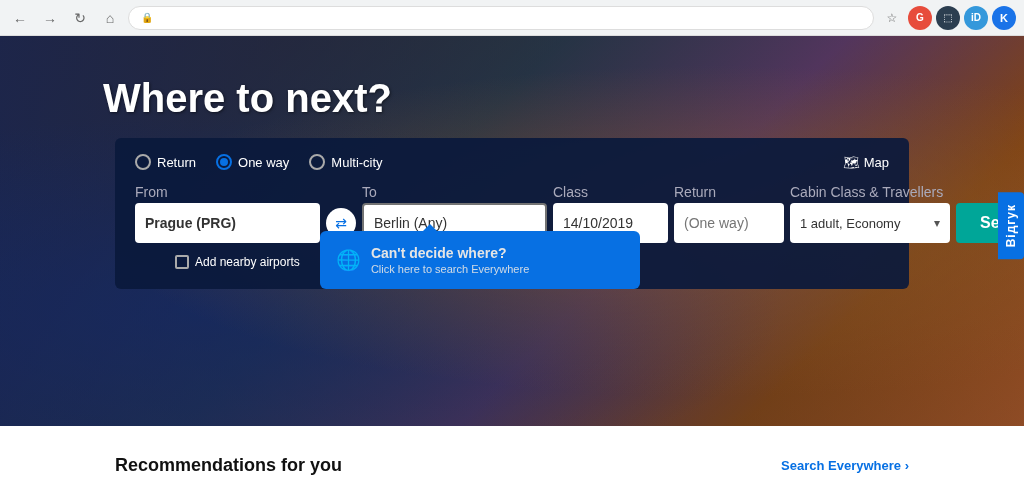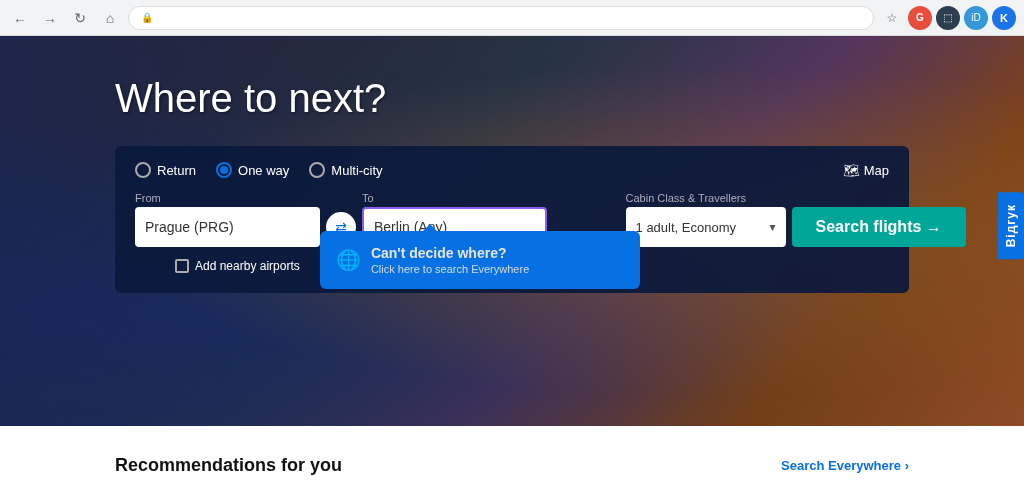--- a/index.html
+++ b/index.html
@@ -49,31 +49,31 @@
     }
     .hero-overlay {
       position: absolute; inset: 0;
       background: 
         radial-gradient(ellipse at 70% 50%, rgba(139,90,43,0.6) 0%, transparent 60%),
         radial-gradient(ellipse at 20% 70%, rgba(20,40,100,0.7) 0%, transparent 50%);
     }
     .hero-title {
       position: absolute;
       top: 40px;
-      left: 115px;
+      left: 103px;
       color: white;
       font-size: 40px;
-      font-weight: 400;
+      font-weight: 700;
       text-shadow: 1px 1px 3px rgba(0,0,0,0.5);
     }
 
     
     .search-panel {
       position: absolute;
-      top: 110px;
+      top: 102px;
       left: 115px;
       right: 115px;
       background: rgba(10, 25, 60, 0.92);
       border-radius: 6px;
       padding: 16px 20px 20px;
     }
 
     
     .trip-type-row {
       display: flex;
@@ -98,28 +98,28 @@
     }
 
     
     .fields-row {
       display: flex;
       gap: 6px;
       align-items: flex-end;
       margin-bottom: 12px;
     }
     .field-group { display: flex; flex-direction: column; gap: 3px; }
-    .field-label { color: #aab; font-size: 11px; font-weight: 500; }
+    .field-label { color: #aab; font-size: 14px; font-weight: 500; }
     .field-input {
       background: white; border: none; border-radius: 4px;
       padding: 8px 10px; font-size: 14px; color: #333;
       height: 40px; outline: none;
     }
-    .field-from { width: 185px; }
-    .field-to { width: 185px; border: 2px solid #8b5cf6; }
+    .field-from { width: 185px; font-weight: bold; }
+    .field-to { width: 185px; border: 2px solid #737373; }
     .field-depart { width: 115px; }
     .field-return { width: 110px; color: #999; }
     .swap-btn {
       background: white; border: none; border-radius: 50%;
       width: 30px; height: 30px; cursor: pointer; font-size: 14px;
       display: flex; align-items: center; justify-content: center;
       flex-shrink: 0; margin-bottom: 5px; color: #0770e3;
     }
     .cabin-wrapper {
       position: relative;
@@ -225,21 +225,21 @@
   <button class="nav-btn">→</button>
   <button class="nav-btn">↻</button>
   <button class="nav-btn">⌂</button>
   <div class="address-bar">
     <span class="lock-icon">🔒</span>
   </div>
   <div class="browser-actions">
     <button class="browser-icon-btn">☆</button>
     <button class="browser-icon-btn" style="background:#e74c3c;border-radius:50%;color:white;font-size:10px;font-weight:bold;">G</button>
     <button class="browser-icon-btn" style="background:#2c3e50;border-radius:50%;color:white;font-size:10px;">⬚</button>
-    <button class="browser-icon-btn" style="background:#3498db;border-radius:50%;color:white;font-size:10px;font-weight:normal;">iD</button>
+    <button class="browser-icon-btn" style="background:#3498db;border-radius:50%;color:white;font-size:10px;font-weight:bold;">iD</button>
     <button class="browser-icon-btn" style="background:#1a73e8;border-radius:50%;color:white;font-size:11px;font-weight:bold;">K</button>
 
   </div>
 </div>
 
 <div class="hero">
   <div class="hero-bg"></div>
   <div class="hero-overlay"></div>
 
   <h1 class="hero-title">Where to next?</h1>
@@ -278,24 +278,26 @@
         <span>⇄</span>
       </button>
 
       <div class="field-group">
         <span class="field-label">To</span>
         <input class="field-input field-to" type="text" value="Berlin (Any)" style="">
       </div>
 
       <div class="field-group">
         <span class="field-label">Class</span>
+        <input class="field-input field-depart" type="text" value="14/10/2019" style="">
       </div>
 
       <div class="field-group">
         <span class="field-label">Return</span>
+        <input class="field-input field-return" type="text" placeholder="(One way)" style="">
       </div>
 
       <div class="field-group">
         <span class="field-label">Cabin Class &amp; Travellers</span>
         <div class="cabin-wrapper">
           <select>
             <option>1 adult, Economy</option>
             <option>1 adult, Premium Economy</option>
             <option>1 adult, Business</option>
             <option>1 adult, First</option>

